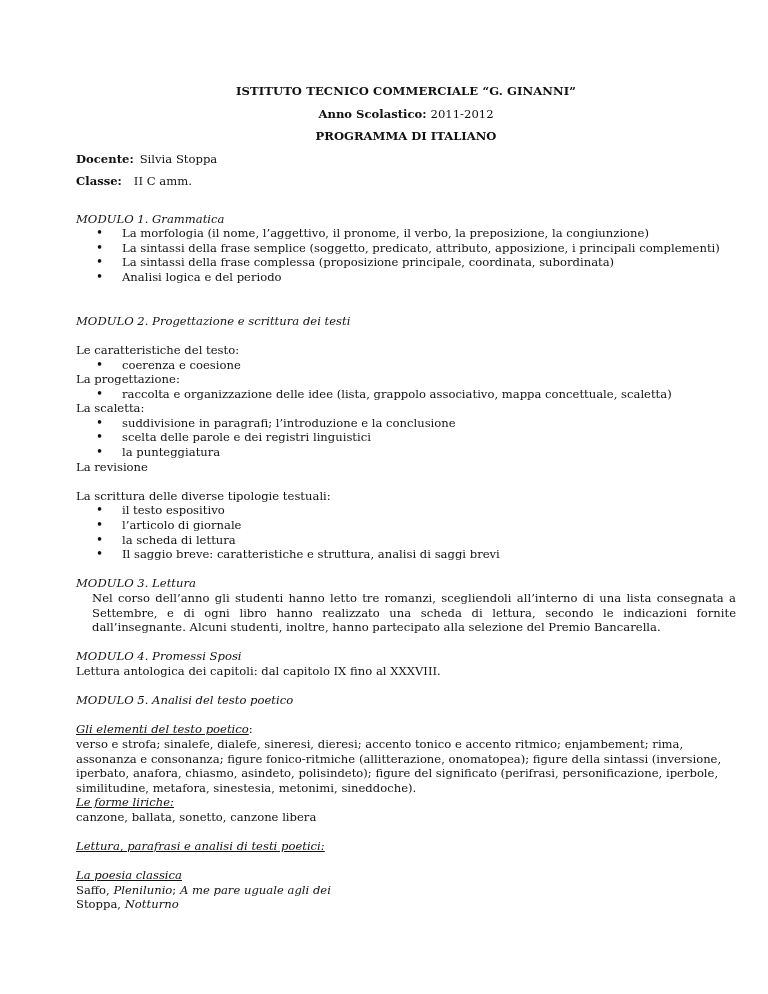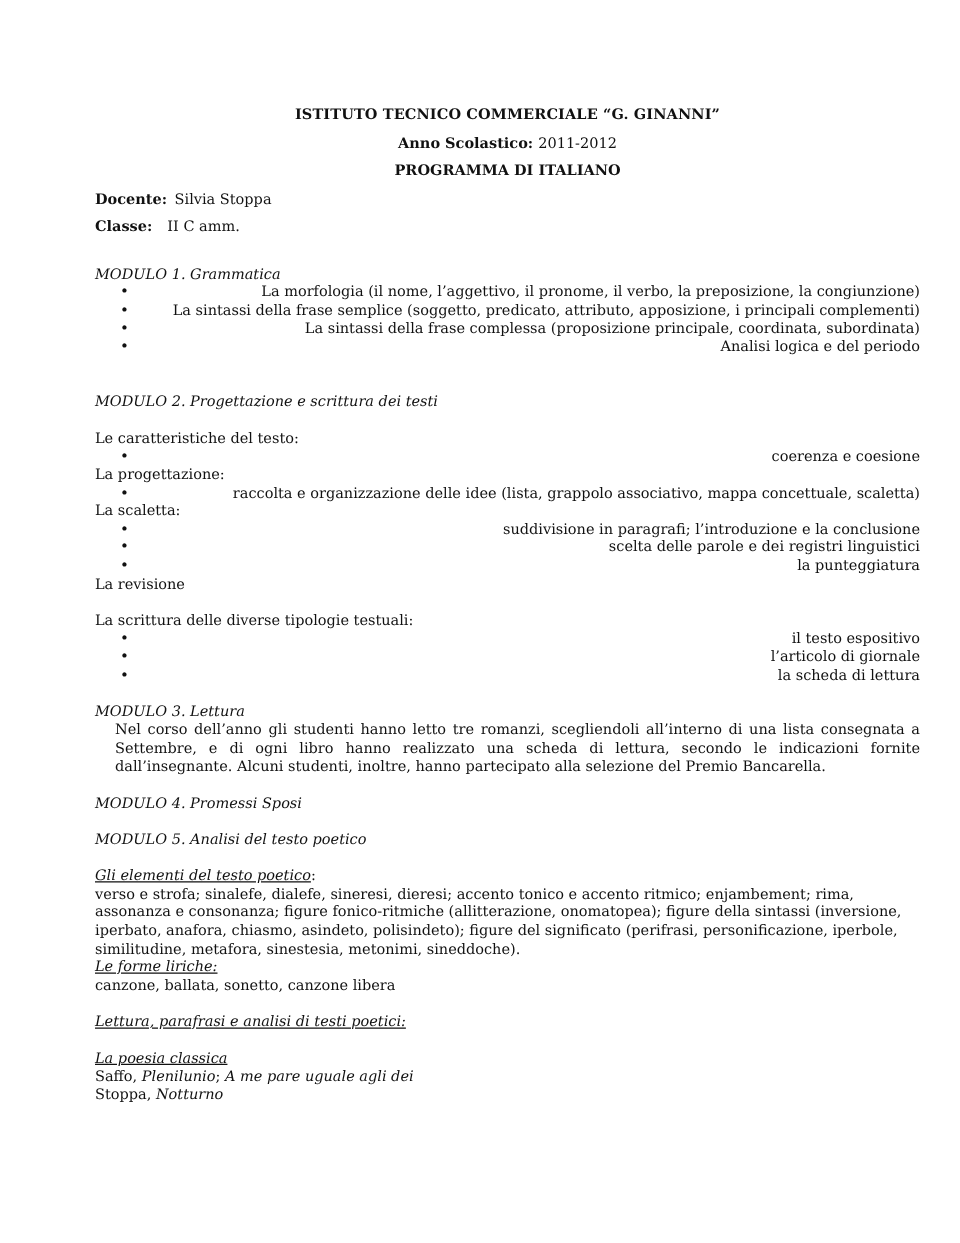--- a/index.html
+++ b/index.html
@@ -13,21 +13,21 @@
     .page { position: absolute; left: 76px; top: 84px; width: 660px; }
     .center { text-align: center; font-weight: bold; }
     .title { margin: 0 0 8px 0; letter-spacing: 0.1px; }
     .subtitle { margin: 0 0 8px 0; }
     .subtitle .val { font-weight: normal; }
     .meta { margin: 0 0 8px 0; }
     .meta b { font-weight: bold; }
     .meta .gap1 { display: inline-block; width: 6px; }
     .meta .gap2 { display: inline-block; width: 12px; }
     .mod-title { font-style: italic; margin: 0; }
-    ul { margin: 0; padding: 0; list-style: none; text-align: right; }
+    ul { margin: 0; padding: 0; list-style: none; }
     li { position: relative; padding-left: 46px; }
     li::before {
       content: "\2022"; position: absolute; left: 20px; top: 0;
       font-size: 12px;
     }
     p { margin: 0; }
     .blank { height: 14.6px; }
     .justify { text-align: justify; margin-left: 16px; }
     .u { text-decoration: underline; font-style: italic; }
     .i { font-style: italic; }
@@ -83,34 +83,36 @@
       <li>scelta delle parole e dei registri linguistici</li>
       <li>la punteggiatura</li>
     </ul>
     <p>La revisione</p>
     <div class="blank"></div>
     <p>La scrittura delle diverse tipologie testuali:</p>
     <ul>
       <li>il testo espositivo</li>
       <li>l’articolo di giornale</li>
       <li>la scheda di lettura</li>
+      <li>Il saggio breve: caratteristiche e struttura, analisi di saggi brevi</li>
     </ul>
   </section>
 
   <div class="blank"></div>
 
   <section>
     <p class="mod-title">MODULO 3. Lettura</p>
     <p class="justify">Nel corso dell’anno gli studenti hanno letto tre romanzi, scegliendoli all’interno di una lista consegnata a Settembre, e di ogni libro hanno realizzato una scheda di lettura, secondo le indicazioni fornite dall’insegnante. Alcuni studenti, inoltre, hanno partecipato alla selezione del Premio Bancarella.</p>
   </section>
 
   <div class="blank"></div>
 
   <section>
     <p class="mod-title">MODULO 4. Promessi Sposi</p>
+    <p>Lettura antologica dei capitoli: dal capitolo IX fino al XXXVIII.</p>
   </section>
 
   <div class="blank"></div>
 
   <section>
     <p class="mod-title">MODULO 5. Analisi del testo poetico</p>
     <div class="blank"></div>
     <p><span class="u">Gli elementi del testo poetico</span><span>:</span></p>
     <p>verso e strofa; sinalefe, dialefe, sineresi, dieresi; accento tonico e accento ritmico; enjambement; rima, assonanza e consonanza; figure fonico-ritmiche (allitterazione, onomatopea); figure della sintassi (inversione, iperbato, anafora, chiasmo, asindeto, polisindeto); figure del significato (perifrasi, personificazione, iperbole, similitudine, metafora, sinestesia, metonimi, sineddoche).</p>
     <p class="u">Le forme liriche:</p>

